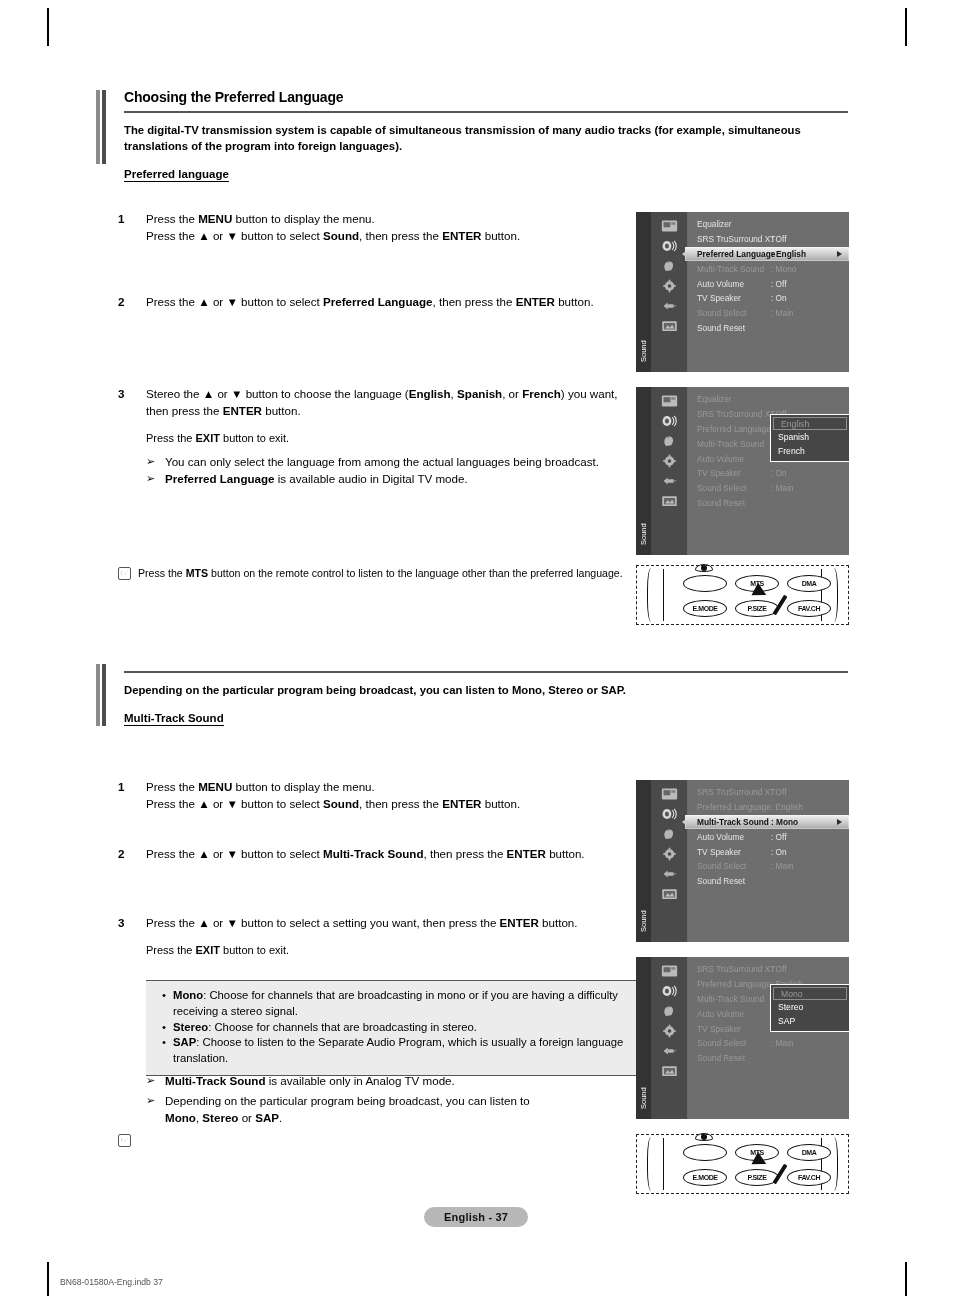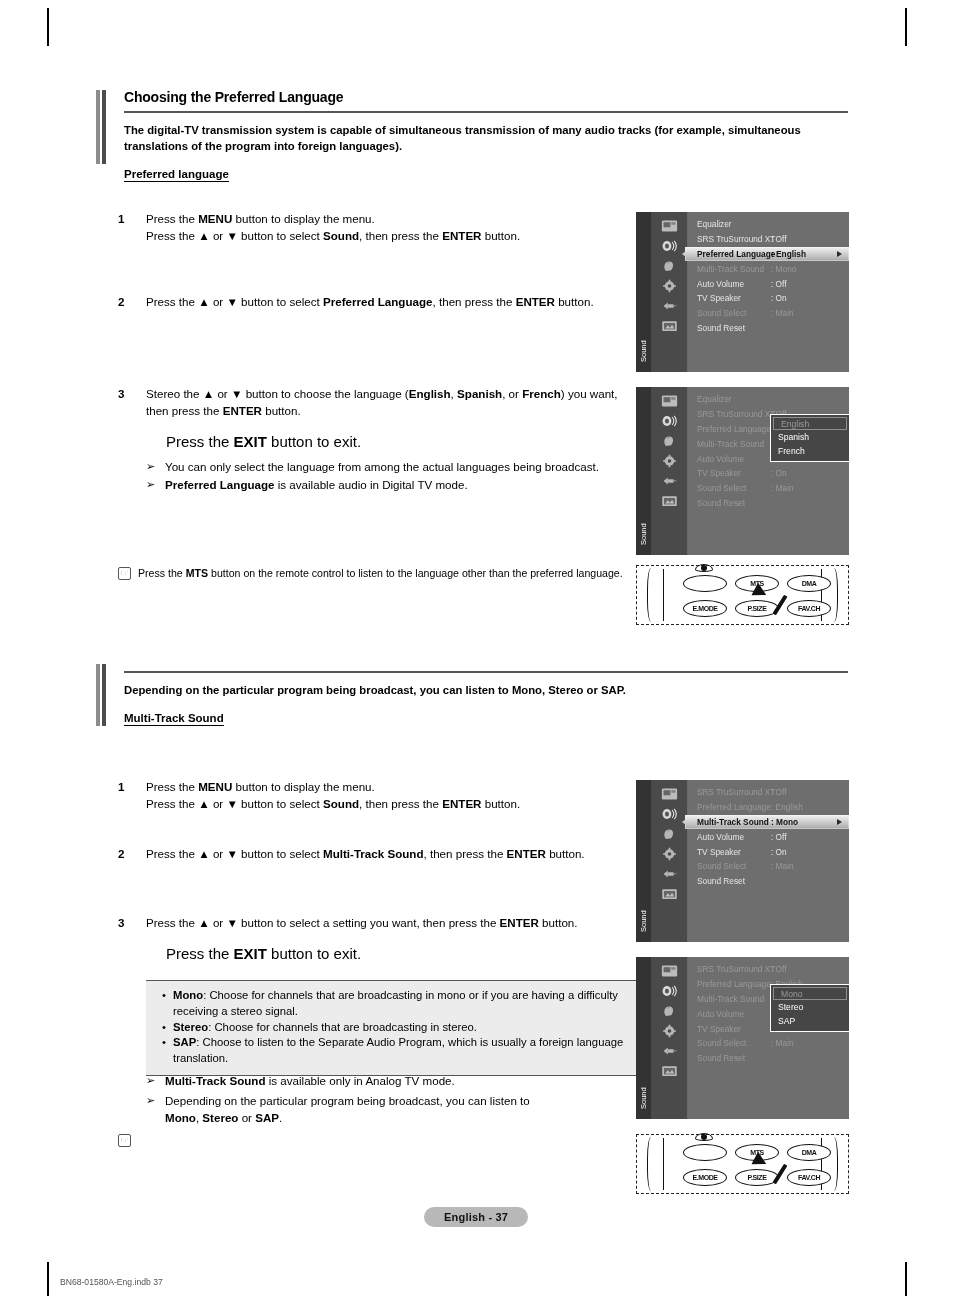--- a/index.html
+++ b/index.html
@@ -46,21 +46,21 @@
   }
   .sub-head span { border-bottom:1.6px solid #000; padding-bottom:1px; }
 
   
   .steps { position:absolute; left:118px; width:520px; }
   .step { display:flex; font-size:11.6px; line-height:1.45; }
   .step .num { width:28px; font-weight:bold; flex:none; }
   .step .txt { flex:1; }
   .step b { font-weight:bold; }
 
-  .plain { font-size:15px; line-height:1.45;margin-left:20px; }
+  .plain { font-size:11px; line-height:1.45; }
 
   .bullets { margin-top:7px; }
   .bul { display:flex; font-size:11.6px; line-height:1.42; margin-bottom:1px; }
   .bul .arw { width:19px; flex:none; font-size:11px; }
   .bul .btxt { flex:1; }
 
   
   .note { display:flex; font-size:10.6px; line-height:1.42; }
   .note .hico {
     width:13px; height:13px; flex:none; margin-right:7px; margin-top:1px;

